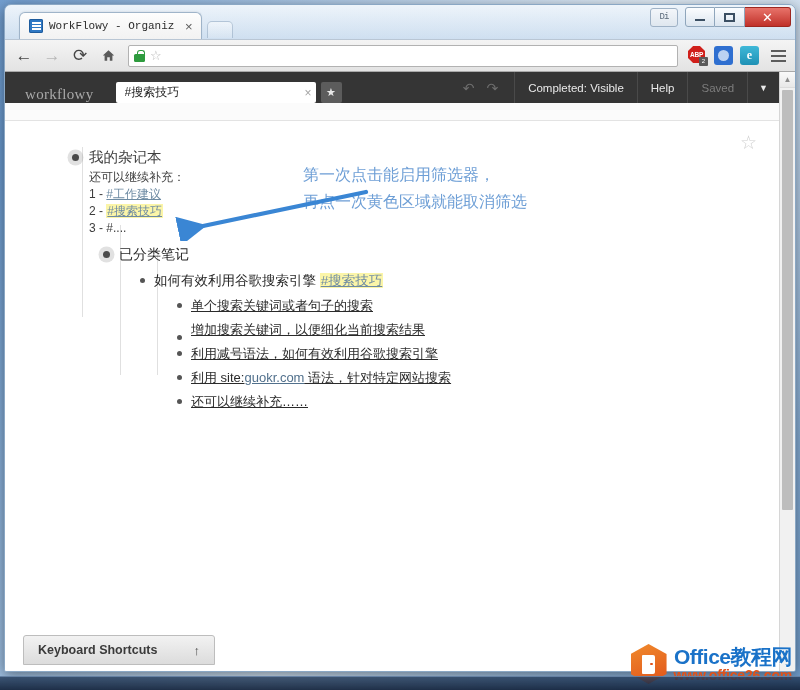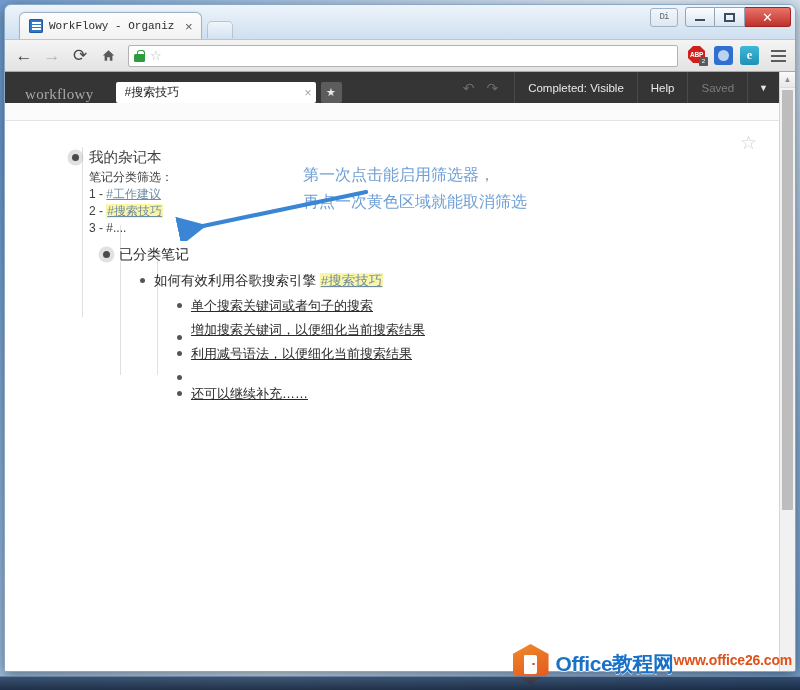--- a/index.html
+++ b/index.html
@@ -421,21 +421,21 @@
   .wm-hex i {
     display: block; width: 13px; height: 19px;
     background: #fff; border-radius: 1px 2px 2px 1px;
     position: relative;
   }
   .wm-hex i::after {
     content: ""; position: absolute; right: 2.5px; top: 8px;
     width: 2.5px; height: 2.5px; border-radius: 50%;
     background: #e0521a;
   }
-  .wm-text { display: flex; flex-direction: row; line-height: 1.05; }
+  .wm-text { display: flex; flex-direction: column; line-height: 1.05; text-align: right; }
   .wm-line1 {
     font-size: 21px; font-weight: bold; color: #1a72c8;
     letter-spacing: -.5px;
     text-shadow: 0 1px 0 rgba(255,255,255,.7);
   }
   .wm-line2 {
     font-size: 14px; font-weight: bold; color: #e0521a;
     letter-spacing: -.2px;
   }
 
@@ -537,21 +537,21 @@
           <div class="guide" style="left:115px; top:104px; height:150px;"></div>
           <div class="guide" style="left:152px; top:132px; height:122px;"></div>
 
           <div class="outline">
 
             <div class="node-root" style="padding-left:22px;">
               <span class="bullet" style="left:5px; top:7px;"></span>
               <div class="row-title">我的杂记本</div>
 
               <div class="row-note" style="margin-top:2px;">
-                <div>笔记分类筛选：</div>
+                <div>还可以继续补充：</div>
                 <div>
                   <span>1 - </span><span class="note-link">#工作建议</span>
                 </div>
                 <div>
                   <span>2 - </span><span class="hl"><span class="note-link">#搜索技巧</span></span>
                 </div>
                 <div>
                   <span>3 - </span><span>#....</span>
                 </div>
               </div>
@@ -573,24 +573,25 @@
                   <div class="child-row" style="margin-bottom:3px;">
                     <span class="dot-sm"></span>
                     <span class="txt-l3">单个搜索关键词或者句子的搜索</span>
                   </div>
                   <div class="child-row" style="margin-bottom:3px;align-items:flex-end;">
                     <span class="dot-sm"></span>
                     <span class="txt-l3">增加搜索关键词，以便细化当前搜索结果</span>
                   </div>
                   <div class="child-row" style="margin-bottom:3px;">
                     <span class="dot-sm"></span>
-                    <span class="txt-l3">利用减号语法，以便细化当前搜索结果</span>
+                    <span class="txt-l3">利用减号语法，如何有效利用谷歌搜索引擎</span>
                   </div>
                   <div class="child-row" style="margin-bottom:3px;">
                     <span class="dot-sm"></span>
+                    <span class="txt-l3"><span>利用 site:</span><span class="lnk">guokr.com</span><span> 语法，针对特定网站搜索</span></span>
                   </div>
                   <div class="child-row">
                     <span class="dot-sm"></span>
                     <span class="txt-l3">还可以继续补充……</span>
                   </div>
                 </div>
               </div>
             </div>
           </div>
 
@@ -601,20 +602,24 @@
 
           <svg class="arrow-svg" style="left:165px; top:68px;" width="200" height="52" viewBox="0 0 200 52">
             <defs>
               <marker id="ah" markerWidth="7" markerHeight="7" refX="5.6" refY="3.5" orient="auto">
                 <path d="M7,0 L7,7 L0,3.5 Z" fill="#3a86d4"></path>
               </marker>
             </defs>
             <line x1="196" y1="3" x2="14" y2="41" stroke="#3a86d4" stroke-width="4.2" marker-end="url(#ah)" stroke-linecap="round"></line>
           </svg>
 
+          <div class="kbd-btn">
+            <span>Keyboard Shortcuts</span>
+            <span class="up">↑</span>
+          </div>
 
         </div>
       </div>
 
       <div class="pscroll">
         <div class="arrow-up">▲</div>
         <div class="thumb"></div>
       </div>
     </div>
   </div>

